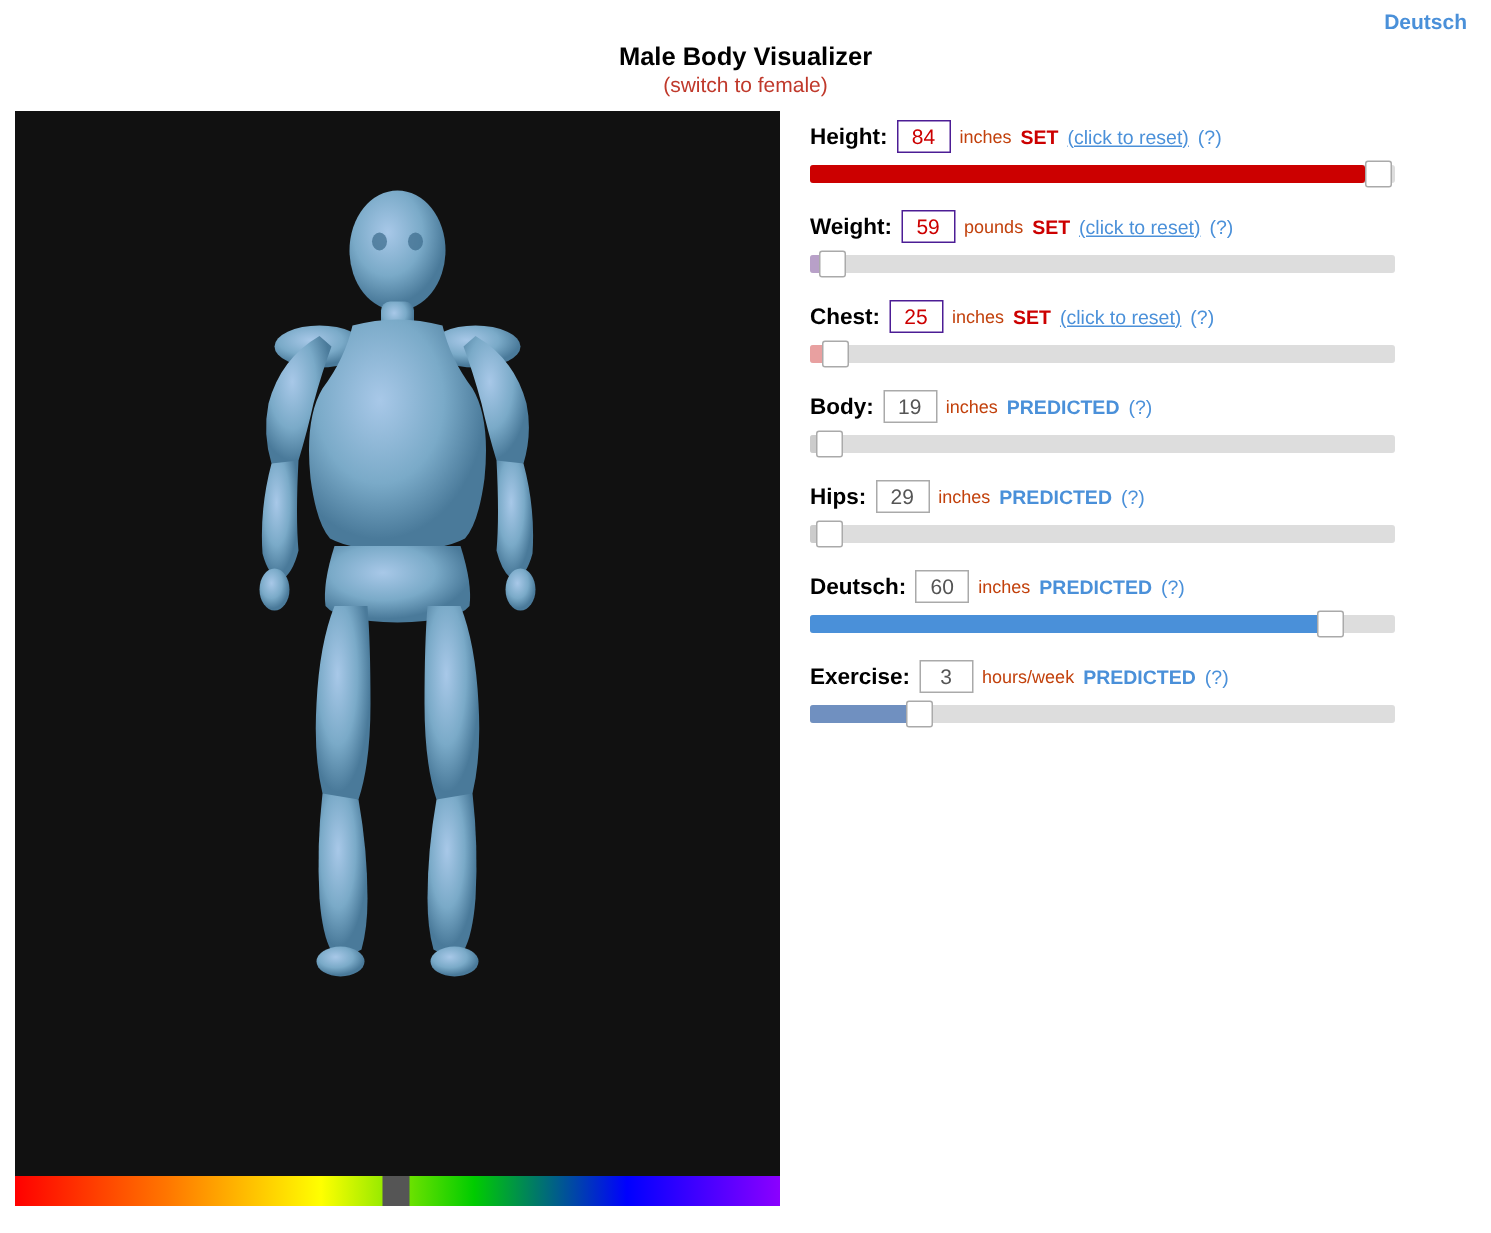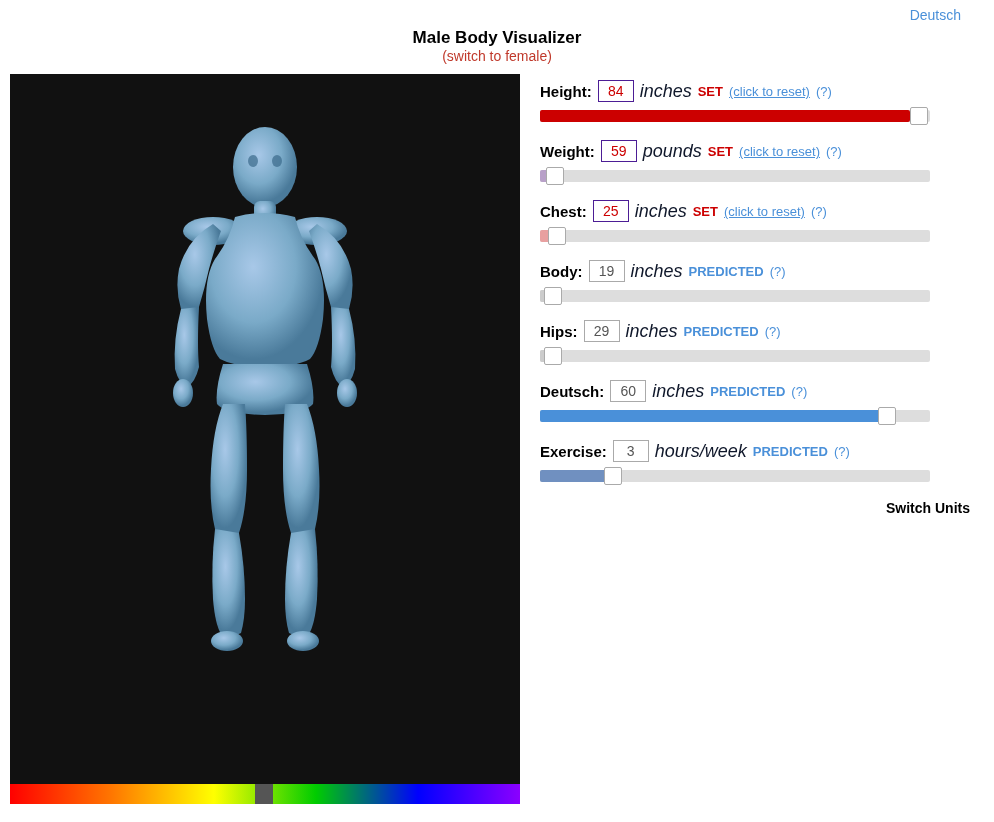--- a/index.html
+++ b/index.html
@@ -5,21 +5,22 @@
     * { box-sizing: border-box; margin: 0; padding: 0; }
     body {
       font-family: Arial, sans-serif;
       background: #fff;
       color: #000;
       width: 994px;
       min-height: 822px;
     }
     .top-right {
       text-align: right;
-      padding: 6px 33px 0 0;
+      padding: 6px 16px 0 0;
+      font-weight: bold;
     }
     .top-right a {
       color: #4a90d9;
       text-decoration: none;
       font-size: 14px;
     }
     .page-title {
       text-align: center;
       font-size: 17px;
       font-weight: bold;
@@ -97,23 +98,22 @@
       font-size: 14px;
       color: #c00;
       min-width: 36px;
       text-align: center;
     }
     .measurement-value-box.predicted {
       border-color: #aaa;
       color: #555;
     }
     .measurement-unit {
-      font-size: 18px;
-      color: #0f172a;
-      font-style: italic;
+      font-size: 12px;
+      color: #c2410c;
     }
     .set-label {
       color: #c00;
       font-size: 13px;
       font-weight: bold;
     }
     .reset-link {
       color: #4a90d9;
       font-size: 13px;
       text-decoration: underline;
@@ -382,17 +382,16 @@
       </div>
       <div class="slider-container">
         <div class="slider-track">
           <div class="slider-fill exercise-fill"></div>
         </div>
         <div class="slider-thumb exercise-thumb"></div>
       </div>
     </div>
 
     <div class="bottom-buttons">
-      <span class="switch-units-btn">Switch Units</span>
     </div>
 
   </div>
 </div>
 
 </body></html>

